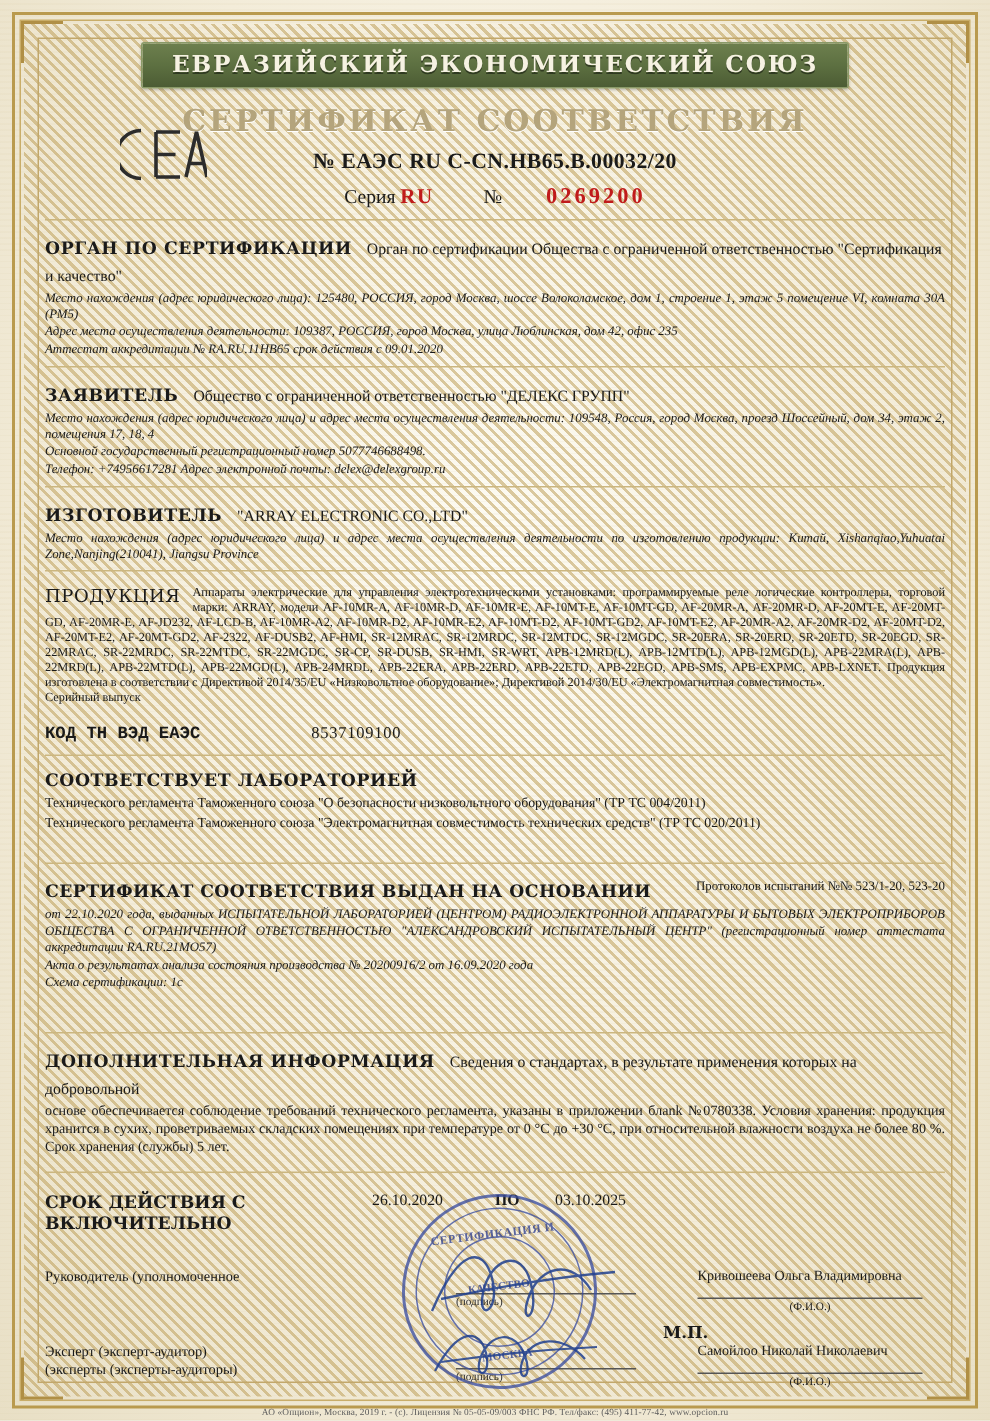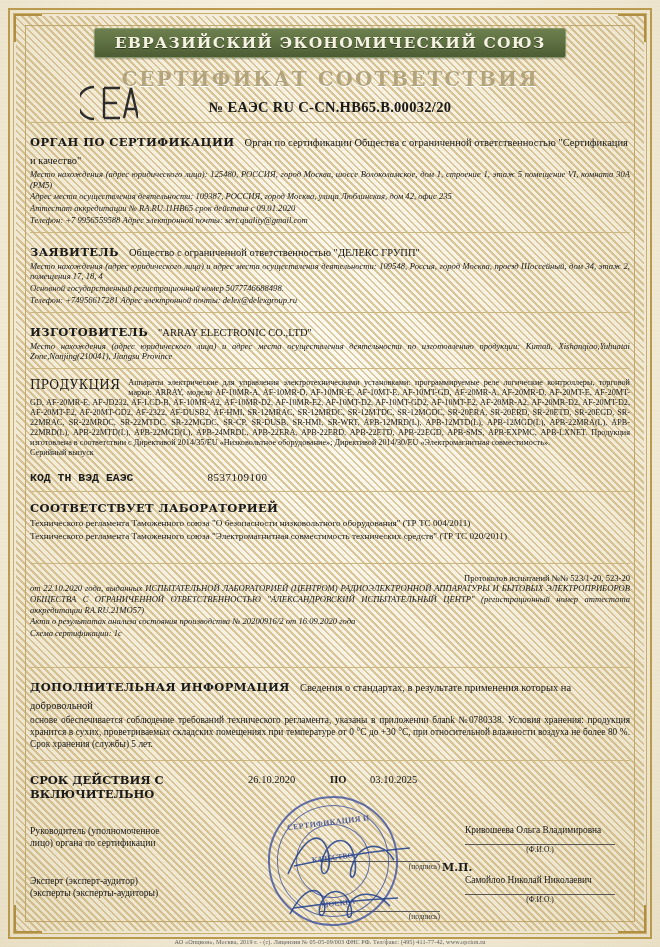--- a/index.html
+++ b/index.html
@@ -155,22 +155,22 @@
   .dates .lbl { font-family:"DejaVu Serif", serif; font-weight:bold; font-size:11.5px; }
   .dates .sub { font-family:"DejaVu Serif", serif; font-weight:bold; font-size:11.5px; }
   .dates .d1 { position:absolute; left:218px; top:1px; font-size:10.5px; }
   .dates .po { position:absolute; left:300px; top:1px; font-size:10.5px; font-weight:bold; }
   .dates .d2 { position:absolute; left:340px; top:1px; font-size:10.5px; }
 
   .sign-block { margin-top:10px; position:relative; }
   .sign-row { position:relative; height:30px; }
   .sign-left { font-size:9.6px; line-height:1.25; }
   .sign-mid {
-    position:absolute; left:290px; top:16px; width:120px;
-    border-top:1px solid #555; font-size:7.5px; text-align:right; color:#333;margin-top:20px;
+    position:absolute; left:274px; top:16px; width:120px;
+    border-top:1px solid #555; font-size:7.5px; text-align:left; color:#333;
   }
   .sign-right {
     position:absolute; left:435px; top:0; width:215px; font-size:9.4px;
   }
   .sign-right .fio {
     margin-top:9px; border-top:1px solid #555; width:150px; text-align:center; font-size:7.5px;
   }
   .mp {
     position:absolute; left:412px; top:36px;
     font-size:11px; font-weight:bold; font-family:"DejaVu Serif", serif;
@@ -254,30 +254,35 @@
       </svg>
     </div>
 
     <div class="title-main">СЕРТИФИКАТ СООТВЕТСТВИЯ</div>
 
     <div class="num-line">
       <span>№ ЕАЭС</span>
       <span>RU C-CN.HB65.B.00032/20</span>
     </div>
 
+    <div class="series-line">
+      <span>Серия</span>
+      <span class="ru">RU</span>
+      <span class="nlabel">№</span>
+      <span class="numred">0269200</span>
+    </div>
 
     <div class="hr-thin"></div>
 
     <div class="section">
       <span class="sec-head">ОРГАН ПО СЕРТИФИКАЦИИ</span>
       <span class="sec-inline">Орган по сертификации Общества с ограниченной ответственностью "Сертификация и качество"</span>
       <div class="body-text small">Место нахождения (адрес юридического лица): 125480, РОССИЯ, город Москва, шоссе Волоколамское, дом 1, строение 1, этаж 5 помещение VI, комната 30А (РМ5)</div>
       <div class="body-text small">Адрес места осуществления деятельности: 109387, РОССИЯ, город Москва, улица Люблинская, дом 42, офис 235</div>
       <div class="body-text small">Аттестат аккредитации № RA.RU.11НВ65 срок действия с 09.01.2020</div>
-      <div class="body-text small">Телефон: +7 9956559588 Адрес электронной почты: sert.quality@gmail.com</div>
     </div>
 
     <div class="hr-thin"></div>
 
     <div class="section">
       <span class="sec-head">ЗАЯВИТЕЛЬ</span>
       <span class="sec-inline">Общество с ограниченной ответственностью "ДЕЛЕКС ГРУПП"</span>
       <div class="body-text small">Место нахождения (адрес юридического лица) и адрес места осуществления деятельности: 109548, Россия, город Москва, проезд Шоссейный, дом 34, этаж 2, помещения 17, 18, 4</div>
       <div class="body-text small">Основной государственный регистрационный номер 5077746688498.</div>
       <div class="body-text small">Телефон: +74956617281 Адрес электронной почты: delex@delexgroup.ru</div>
@@ -308,20 +313,21 @@
 
     <div class="section">
       <div class="req-head">СООТВЕТСТВУЕТ ЛАБОРАТОРИЕЙ</div>
       <div class="req-item">Технического регламента Таможенного союза "О безопасности низковольтного оборудования" (ТР ТС 004/2011)</div>
       <div class="req-item">Технического регламента Таможенного союза "Электромагнитная совместимость технических средств" (ТР ТС 020/2011)</div>
     </div>
 
     <div class="hr-thin" style="margin-top:22px;"></div>
 
     <div class="section" style="position:relative;">
+      <span class="basis-head">СЕРТИФИКАТ СООТВЕТСТВИЯ ВЫДАН НА ОСНОВАНИИ</span>
       <span class="basis-right" style="float:right;">Протоколов испытаний №№ 523/1-20, 523-20</span>
       <div class="body-text small" style="clear:both;">от 22.10.2020 года, выданных ИСПЫТАТЕЛЬНОЙ ЛАБОРАТОРИЕЙ (ЦЕНТРОМ) РАДИОЭЛЕКТРОННОЙ АППАРАТУРЫ И БЫТОВЫХ ЭЛЕКТРОПРИБОРОВ ОБЩЕСТВА С ОГРАНИЧЕННОЙ ОТВЕТСТВЕННОСТЬЮ "АЛЕКСАНДРОВСКИЙ ИСПЫТАТЕЛЬНЫЙ ЦЕНТР" (регистрационный номер аттестата аккредитации RA.RU.21МО57)</div>
       <div class="body-text small">Акта о результатах анализа состояния производства № 20200916/2 от 16.09.2020 года</div>
       <div class="body-text small">Схема сертификации: 1с</div>
     </div>
 
     <div class="hr-thin" style="margin-top:28px;"></div>
 
     <div class="section">
       <span class="sec-head">ДОПОЛНИТЕЛЬНАЯ ИНФОРМАЦИЯ</span>
@@ -336,21 +342,20 @@
       <div class="sub">ВКЛЮЧИТЕЛЬНО</div>
       <div class="d1">26.10.2020</div>
       <div class="po">ПО</div>
       <div class="d2">03.10.2025</div>
     </div>
 
     <div class="sign-block">
       <div class="sign-row">
         <div class="sign-left">
           <div>Руководитель (уполномоченное</div>
-          <div>лицо) органа по сертификации</div>
         </div>
         <div class="sign-mid">(подпись)</div>
         <div class="sign-right">
           <div>Кривошеева Ольга Владимировна</div>
           <div class="fio">(Ф.И.О.)</div>
         </div>
       </div>
 
       <div class="mp">М.П.</div>
 

